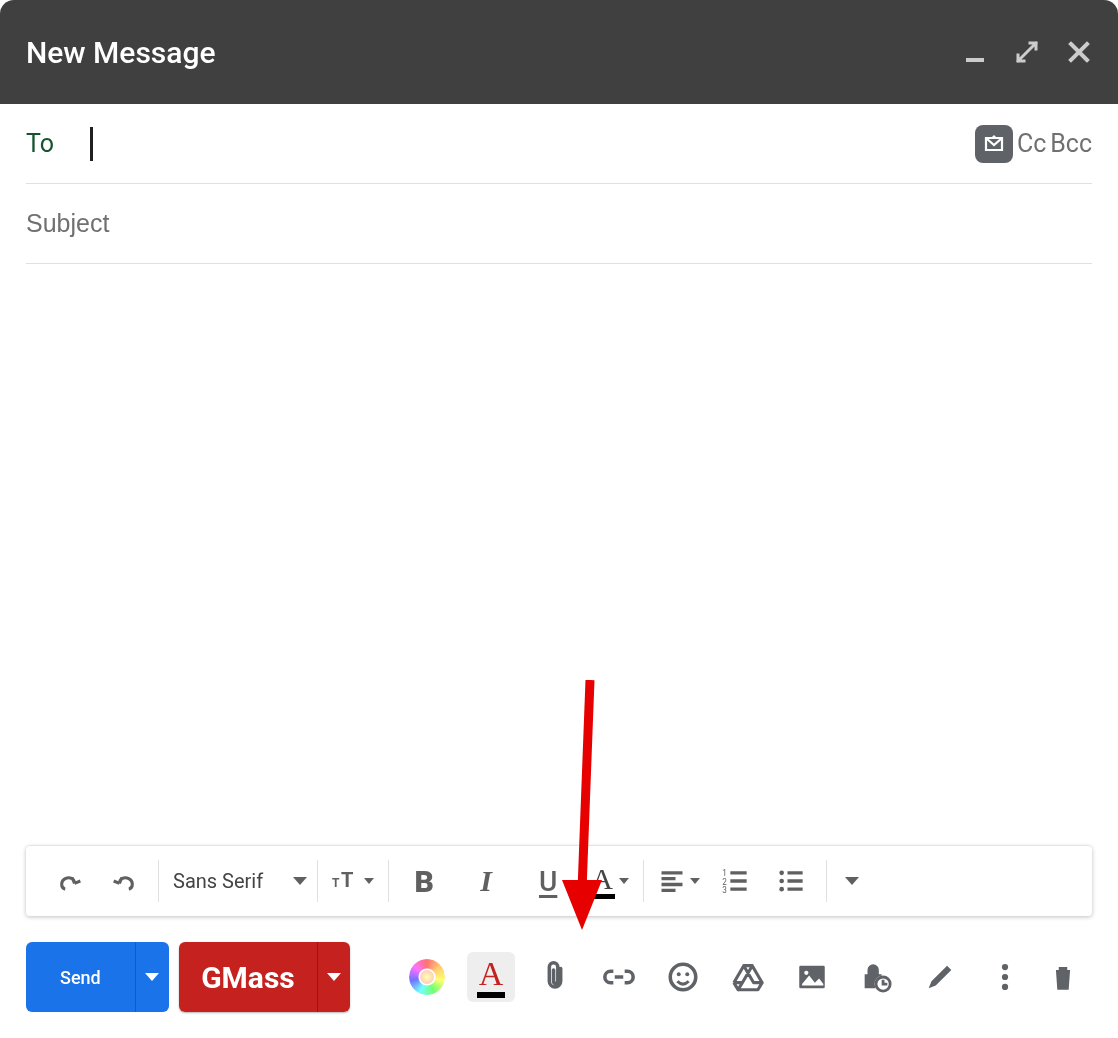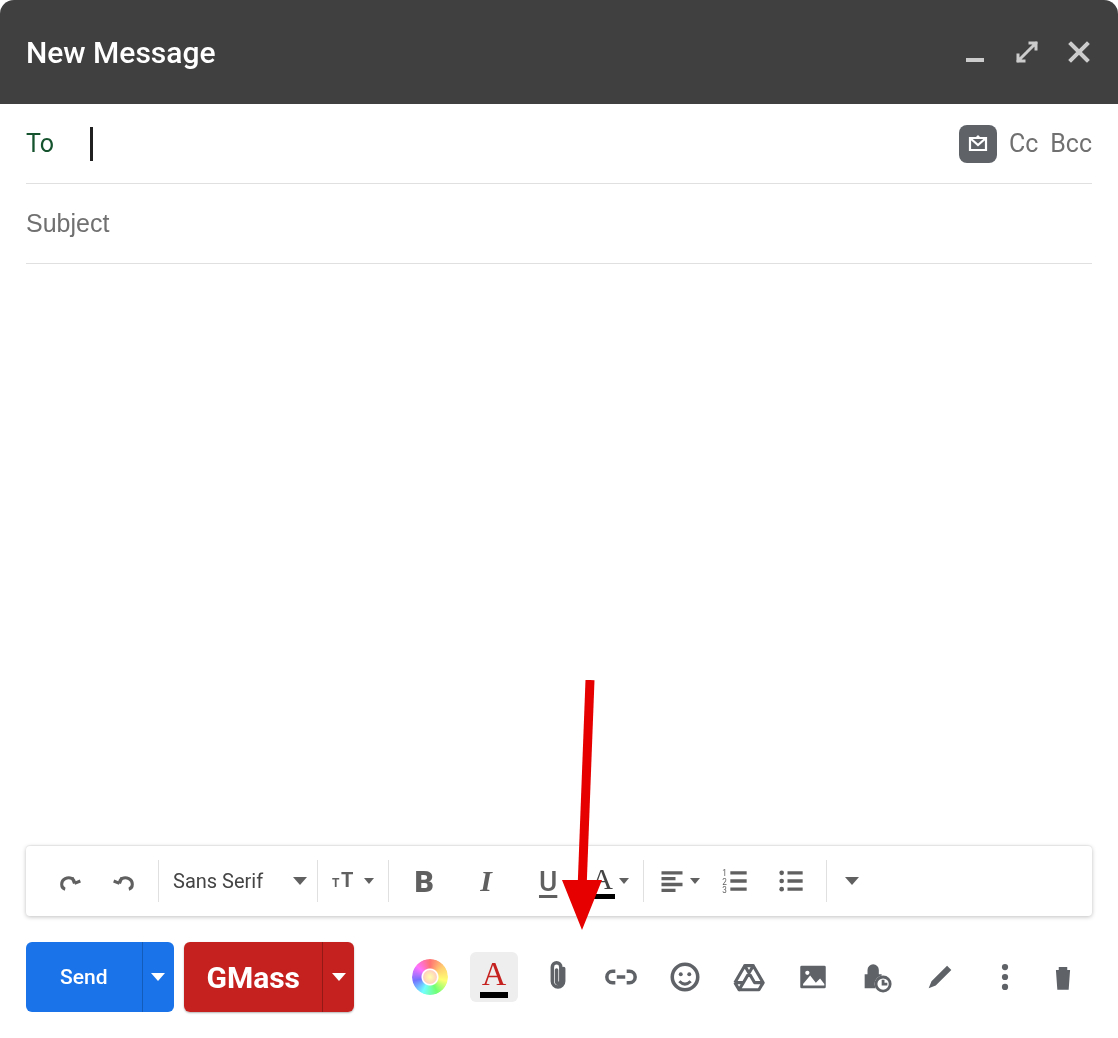--- a/index.html
+++ b/index.html
@@ -68,21 +68,21 @@
   .field-input::placeholder { color: #707070; }
   .cursor-line {
     width: 3px;
     height: 34px;
     background: #202020;
     margin-left: 2px;
   }
   .to-right {
     display: flex;
     align-items: center;
-    gap: 8px;
+    gap: 0;
   }
   .gmass-badge {
     width: 38px;
     height: 38px;
     background: #5f6368;
     border-radius: 8px;
     display: flex;
     align-items: center;
     justify-content: center;
     color: #fff;
@@ -162,21 +162,21 @@
     display: flex;
     align-items: stretch;
     height: 70px;
     border-radius: 6px;
     overflow: hidden;
     cursor: pointer;
   }
   .send-main {
     background: #1a73e8;
     color: #fff;
-    font-size: 21px;
+    font-size: 18px;
     font-weight: 500;
     display: flex;
     align-items: center;
     justify-content: center;
     padding: 0 34px;
   }
   .send-caret {
     background: #1a73e8;
     display: flex;
     align-items: center;

